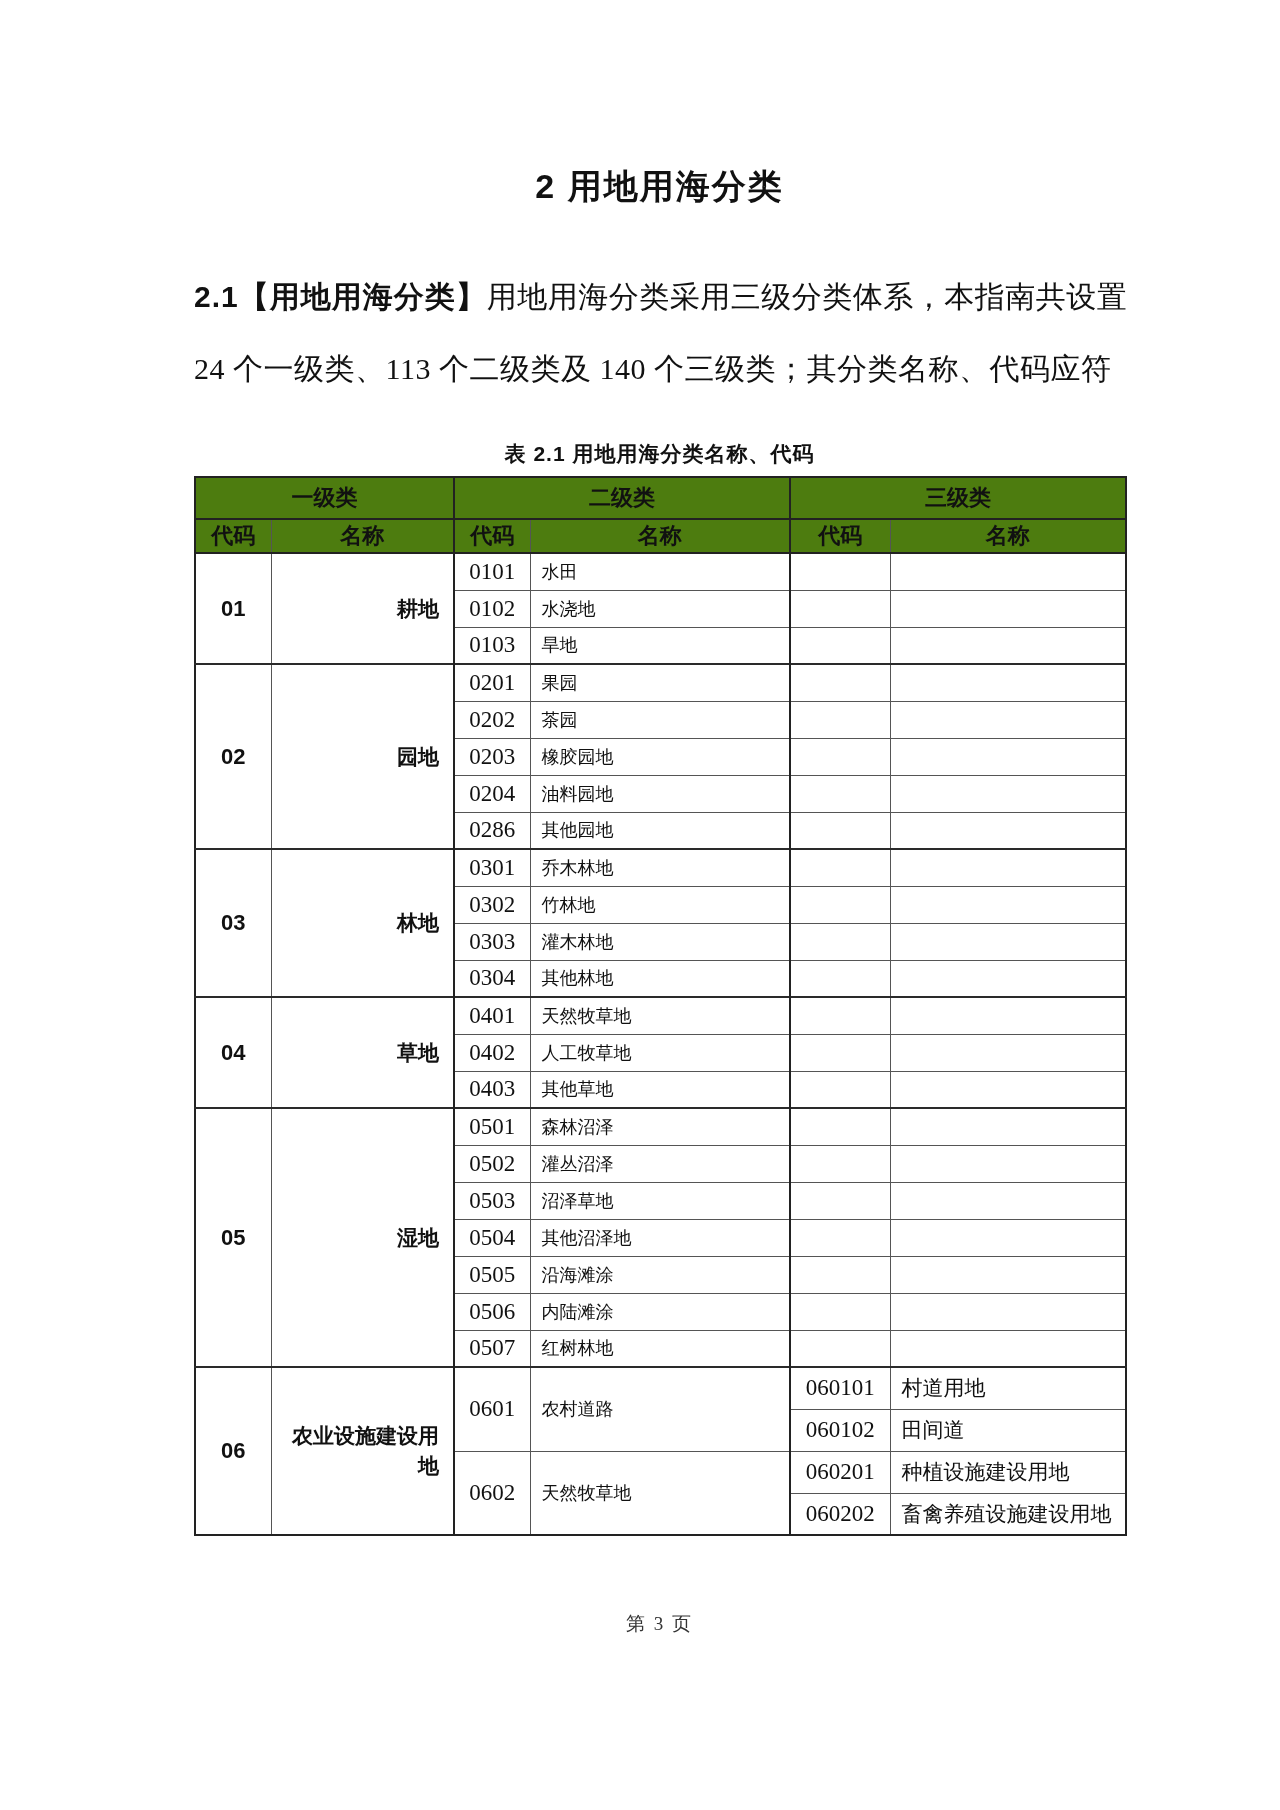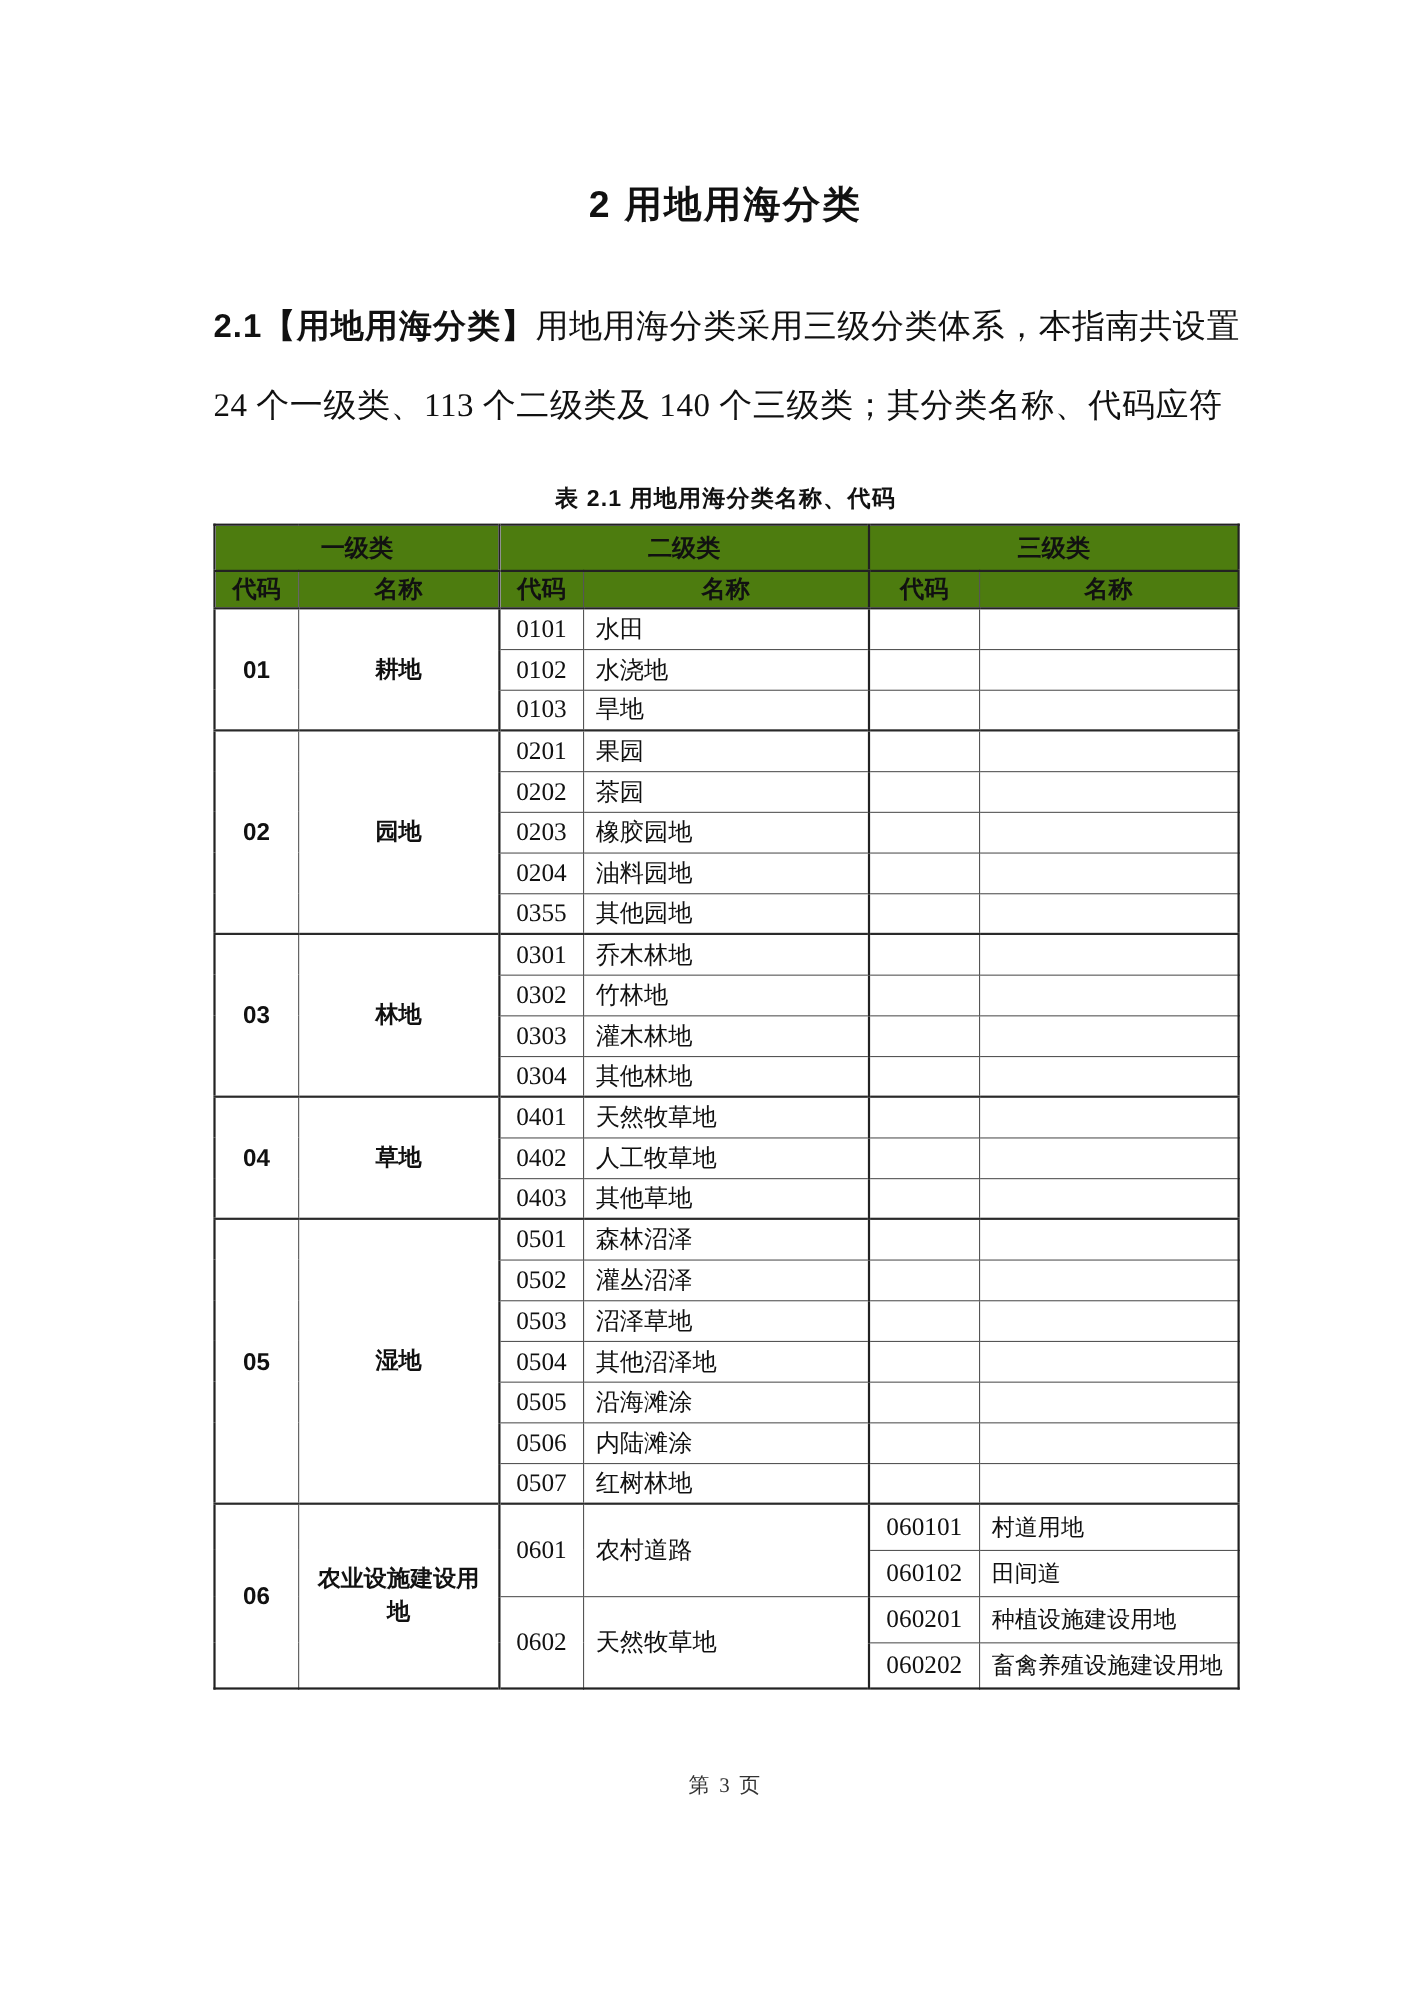--- a/index.html
+++ b/index.html
@@ -51,27 +51,27 @@
   .cls-table tbody tr.r { height:37px; }
   .cls-table tbody tr.tall { height:42px; }
   .cls-table tbody tr.group-start td { border-top:2px solid #2a2a2a;margin-top:32px; }
 
   td.l1-code {
     font-family:"Liberation Sans", sans-serif; font-weight:bold;
     font-size:22px; text-align:center;
   }
   td.l1-name {
     font-family:"Liberation Sans", sans-serif; font-weight:bold;
-    font-size:21px; text-align:center; padding:0 14px 0 14px; line-height:30px;
+    font-size:21px; text-align:right; padding:0 14px 0 14px; line-height:30px;
   }
   td.l2-code, td.l3-code {
     font-size:23px; text-align:center; font-family:"Liberation Serif", serif;
   }
   td.l2-name {
-    font-size:22px; text-align:left; padding-left:11px;
+    font-size:18px; text-align:left; padding-left:11px;
     font-family:"Liberation Serif", serif; white-space:nowrap;
   }
   td.l3-name {
     font-size:21px; text-align:left; padding-left:11px;
     font-family:"Liberation Serif", serif; white-space:nowrap;
   }
   td.gdiv, th.gdiv { border-left:2px solid #222222; }
 
   .page-footer {
     margin-top:78px; text-align:center; font-size:19px; line-height:20px;
@@ -157,21 +157,21 @@
           <td class="l3-code gdiv"></td>
           <td class="l3-name"></td>
         </tr>
         <tr class="r">
           <td class="l2-code gdiv">0204</td>
           <td class="l2-name">油料园地</td>
           <td class="l3-code gdiv"></td>
           <td class="l3-name"></td>
         </tr>
         <tr class="r">
-          <td class="l2-code gdiv">0355</td>
+          <td class="l2-code gdiv">0286</td>
           <td class="l2-name">其他园地</td>
           <td class="l3-code gdiv"></td>
           <td class="l3-name"></td>
         </tr>
         <tr class="r group-start">
           <td class="l1-code" rowspan="4">03</td>
           <td class="l1-name" rowspan="4">林地</td>
           <td class="l2-code gdiv">0301</td>
           <td class="l2-name">乔木林地</td>
           <td class="l3-code gdiv"></td>

